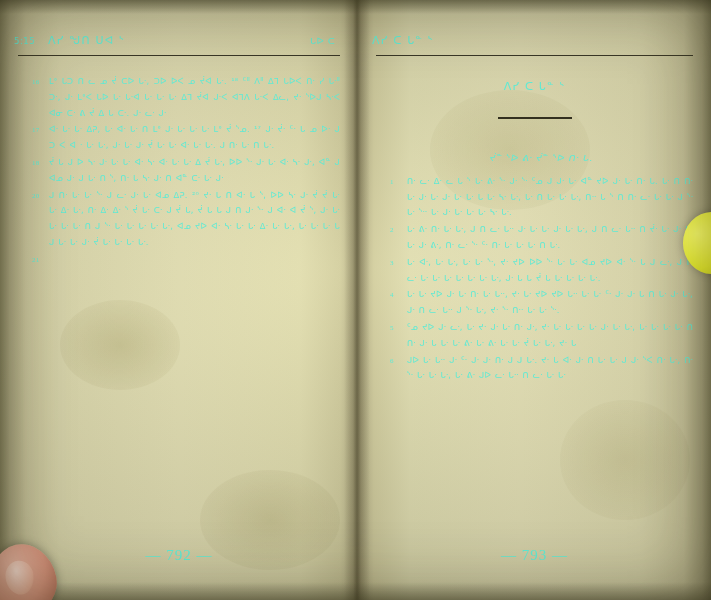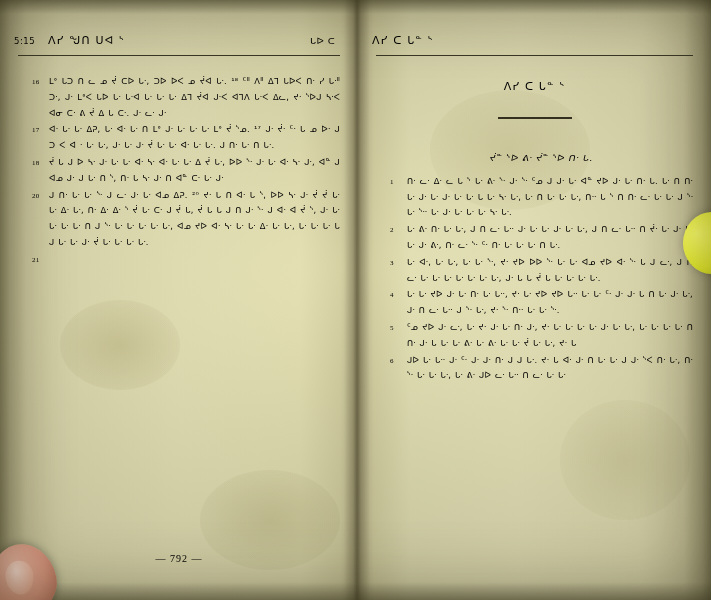--- a/index.html
+++ b/index.html
@@ -59,21 +59,21 @@
     position: absolute;
     border-radius: 50%;
     pointer-events: none;
     mix-blend-mode: multiply;
   }
 
   
   .leaf {
     position: absolute;
     top: 0; bottom: 0;
-    color: #000000;
+    color: #5eead4;
   }
   .leaf.left  { left: 14px;  width: 330px; }
   .leaf.right { left: 372px; width: 325px; }
 
   .running-head {
     position: absolute;
     left: 0; right: 0;
     top: 34px;
     height: 16px;
     display: flex;
@@ -144,21 +144,21 @@
     top: 1px;
     font-size: 7px;
     font-family: "Liberation Serif", serif;
   }
 
   .folio {
     position: absolute;
     left: 0; right: 0;
     bottom: 36px;
     text-align: center;
-    font-size: 10px;
+    font-size: 15px;
     font-family: "Liberation Serif", serif;
     letter-spacing: 1px;
   }
 
   
   .thumb {
     position: absolute;
     left: -10px;
     bottom: -14px;
     width: 66px;
@@ -275,20 +275,21 @@
       <p class="vs">
         <span class="num">5</span>
         <span>ᑦᓄ ᔪᐅ ᒍᐧ ᓚᐧ,  ᒐᐧ ᔪᐧ ᒍᐧ ᒐᐧ ᑎᐧ ᒍᐧ,  ᔪᐧ ᒐᐧ ᒐᐧ ᒐᐧ ᒐᐧ ᒍᐧ ᒐᐧ ᒐᐧ,  ᒐᐧ ᒐᐧ ᒐᐧ ᒐᐧ ᑎ ᑎᐧ ᒍᐧ ᒐ ᒐᐧ ᒐᐧ ᕕᐧ ᒐᐧ ᕕᐧ ᒐᐧ ᒐᐧ ᔫ ᒐᐧ ᒐᐧ,  ᔪᐧ ᒐ</span>
       </p>
       <p class="vs">
         <span class="num">6</span>
         <span>ᒍᐅ ᒐᐧ ᒐᐧᐧ ᒍᐧ ᑦᐧ ᒍᐧ ᒍᐧ ᑎᐧ ᒍ ᒍ ᒐᐧ.     ᔪᐧ ᒐ ᐊᐧ ᒍᐧ ᑎ ᒐᐧ ᒐᐧ ᒍ ᒍᐧ ᔅᐸ ᑎᐧ ᒐᐧ,  ᑎᐧ ᔅᐧ ᒐᐧ ᒐᐧ ᒐᐧ,  ᒐᐧ ᕕᐧ ᒍᐅ ᓚᐧ ᒐᐧᐧ ᑎ ᓚᐧ ᒐᐧ ᒐᐧ</span>
       </p>
     </div>
 
+    <div class="folio">— 793 —</div>
   </div>
 
   <div class="thumb">
     <div class="nail"></div>
   </div>
 
   <div class="blob"></div>
 
   <div class="vignette"></div>
 </div>

